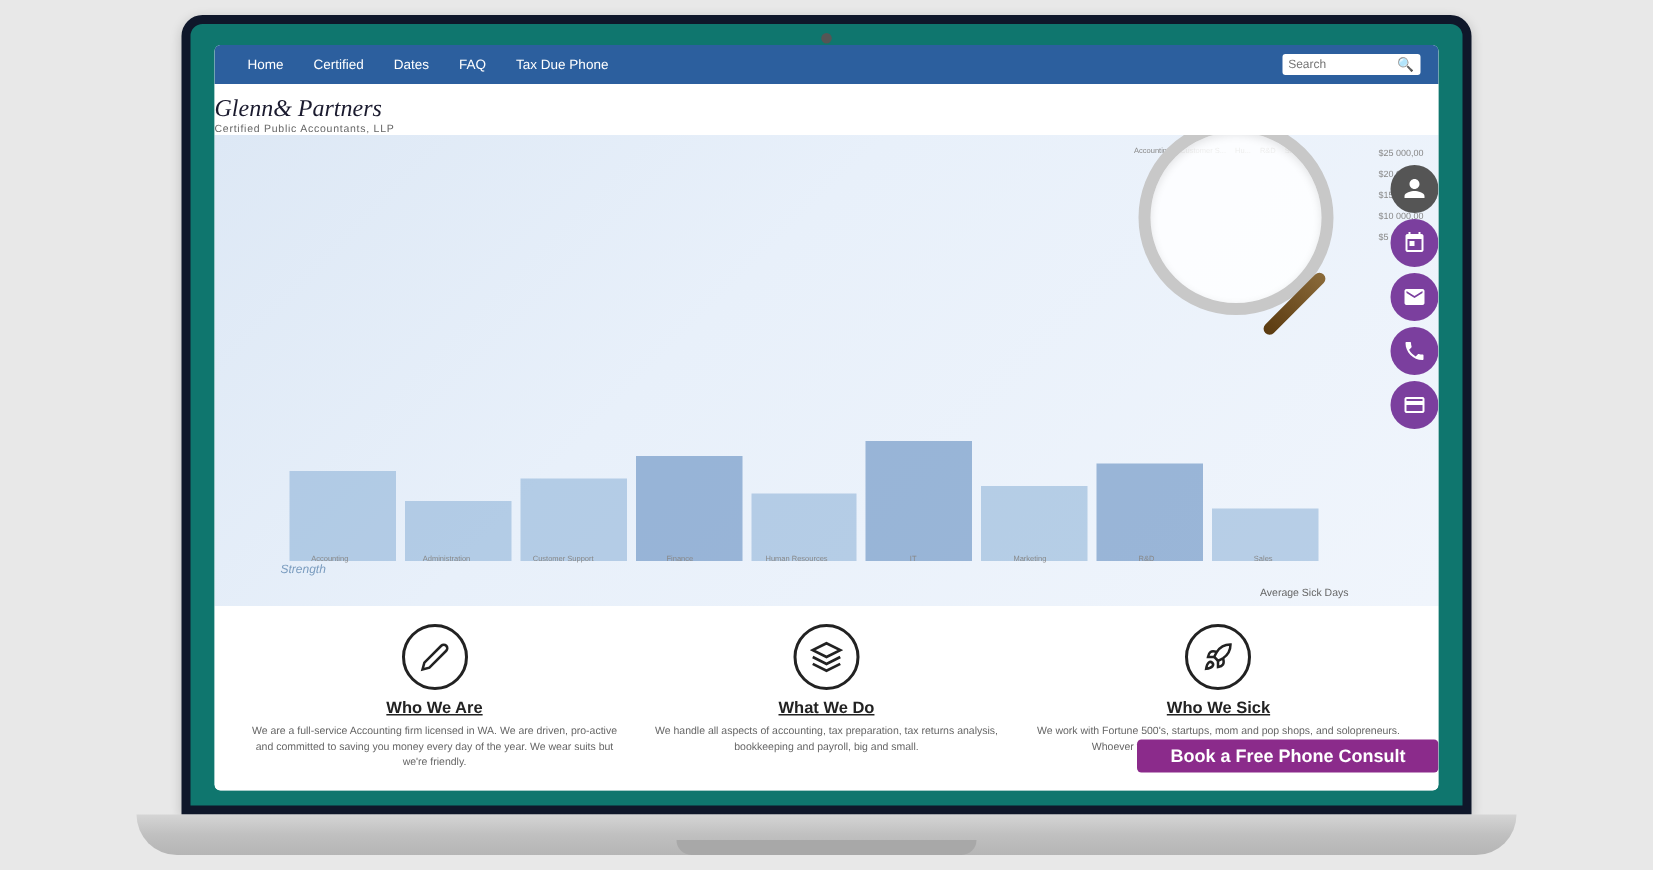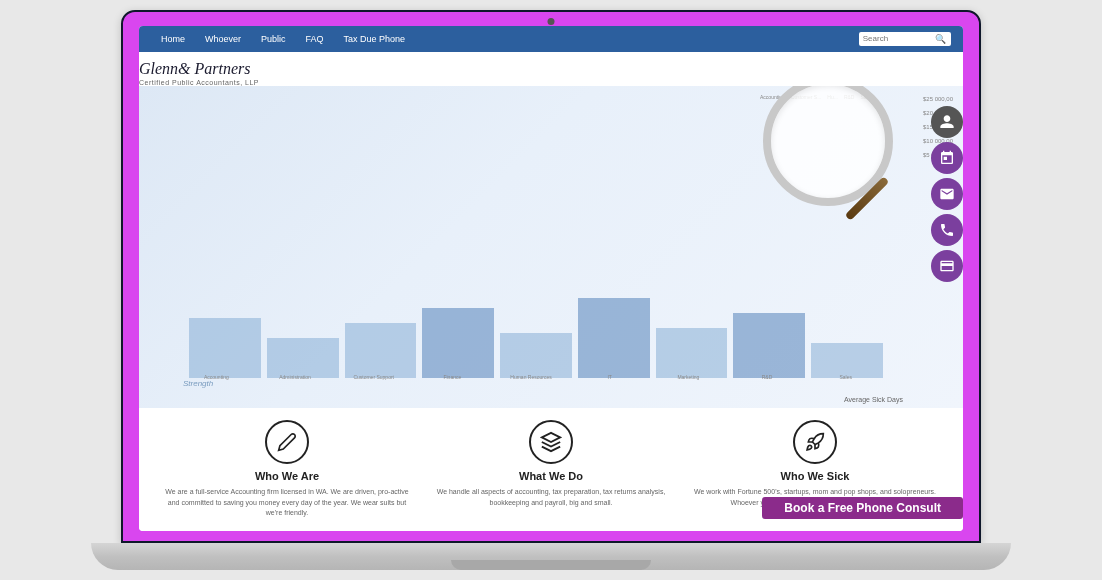--- a/index.html
+++ b/index.html
@@ -20,26 +20,26 @@
       width: 920px;
       height: 560px;
       display: flex;
       flex-direction: column;
       align-items: center;
     }
 
     .laptop-screen-bezel {
       width: 860px;
       height: 544px;
-      background: #d946ef;
+      background: #0f766e;
       border-radius: 14px 14px 0 0;
       padding: 14px 16px 10px;
       position: relative;
       box-shadow: 0 2px 8px rgba(0,0,0,0.18);
-      border: 2px solid #0f172a;
+      border: 6px solid #0f172a;
     }
 
     .laptop-camera {
       width: 7px;
       height: 7px;
       background: #555;
       border-radius: 50%;
       position: absolute;
       top: 6px;
       left: 50%;
@@ -324,20 +324,21 @@
       justify-content: center;
       margin: 0 auto 6px;
       font-size: 18px;
     }
 
     .service-title {
       font-size: 11px;
       font-weight: bold;
       color: #222;
       margin-bottom: 5px;
+      text-decoration: underline;
     }
 
     .service-desc {
       font-size: 7px;
       color: #666;
       line-height: 1.5;
     }
 
     
     .cta-button {
@@ -359,22 +360,22 @@
 <body>
 
 <div class="laptop-outer">
   <div class="laptop-screen-bezel">
     <div class="laptop-camera"></div>
     <div class="laptop-screen">
       <div class="website">
 
         <nav class="nav">
           <div class="nav-item">Home</div>
-          <div class="nav-item">Whoever</div>
-          <div class="nav-item">Public</div>
+          <div class="nav-item">Certified</div>
+          <div class="nav-item">Dates</div>
           <div class="nav-item">FAQ</div>
           <div class="nav-item">Tax Due Phone</div>
           <div class="nav-search">
             <input type="text" placeholder="Search" style="">
             <span class="search-icon-small">🔍</span>
           </div>
         </nav>
 
         <div class="header-area">
           <div class="brand-name">

